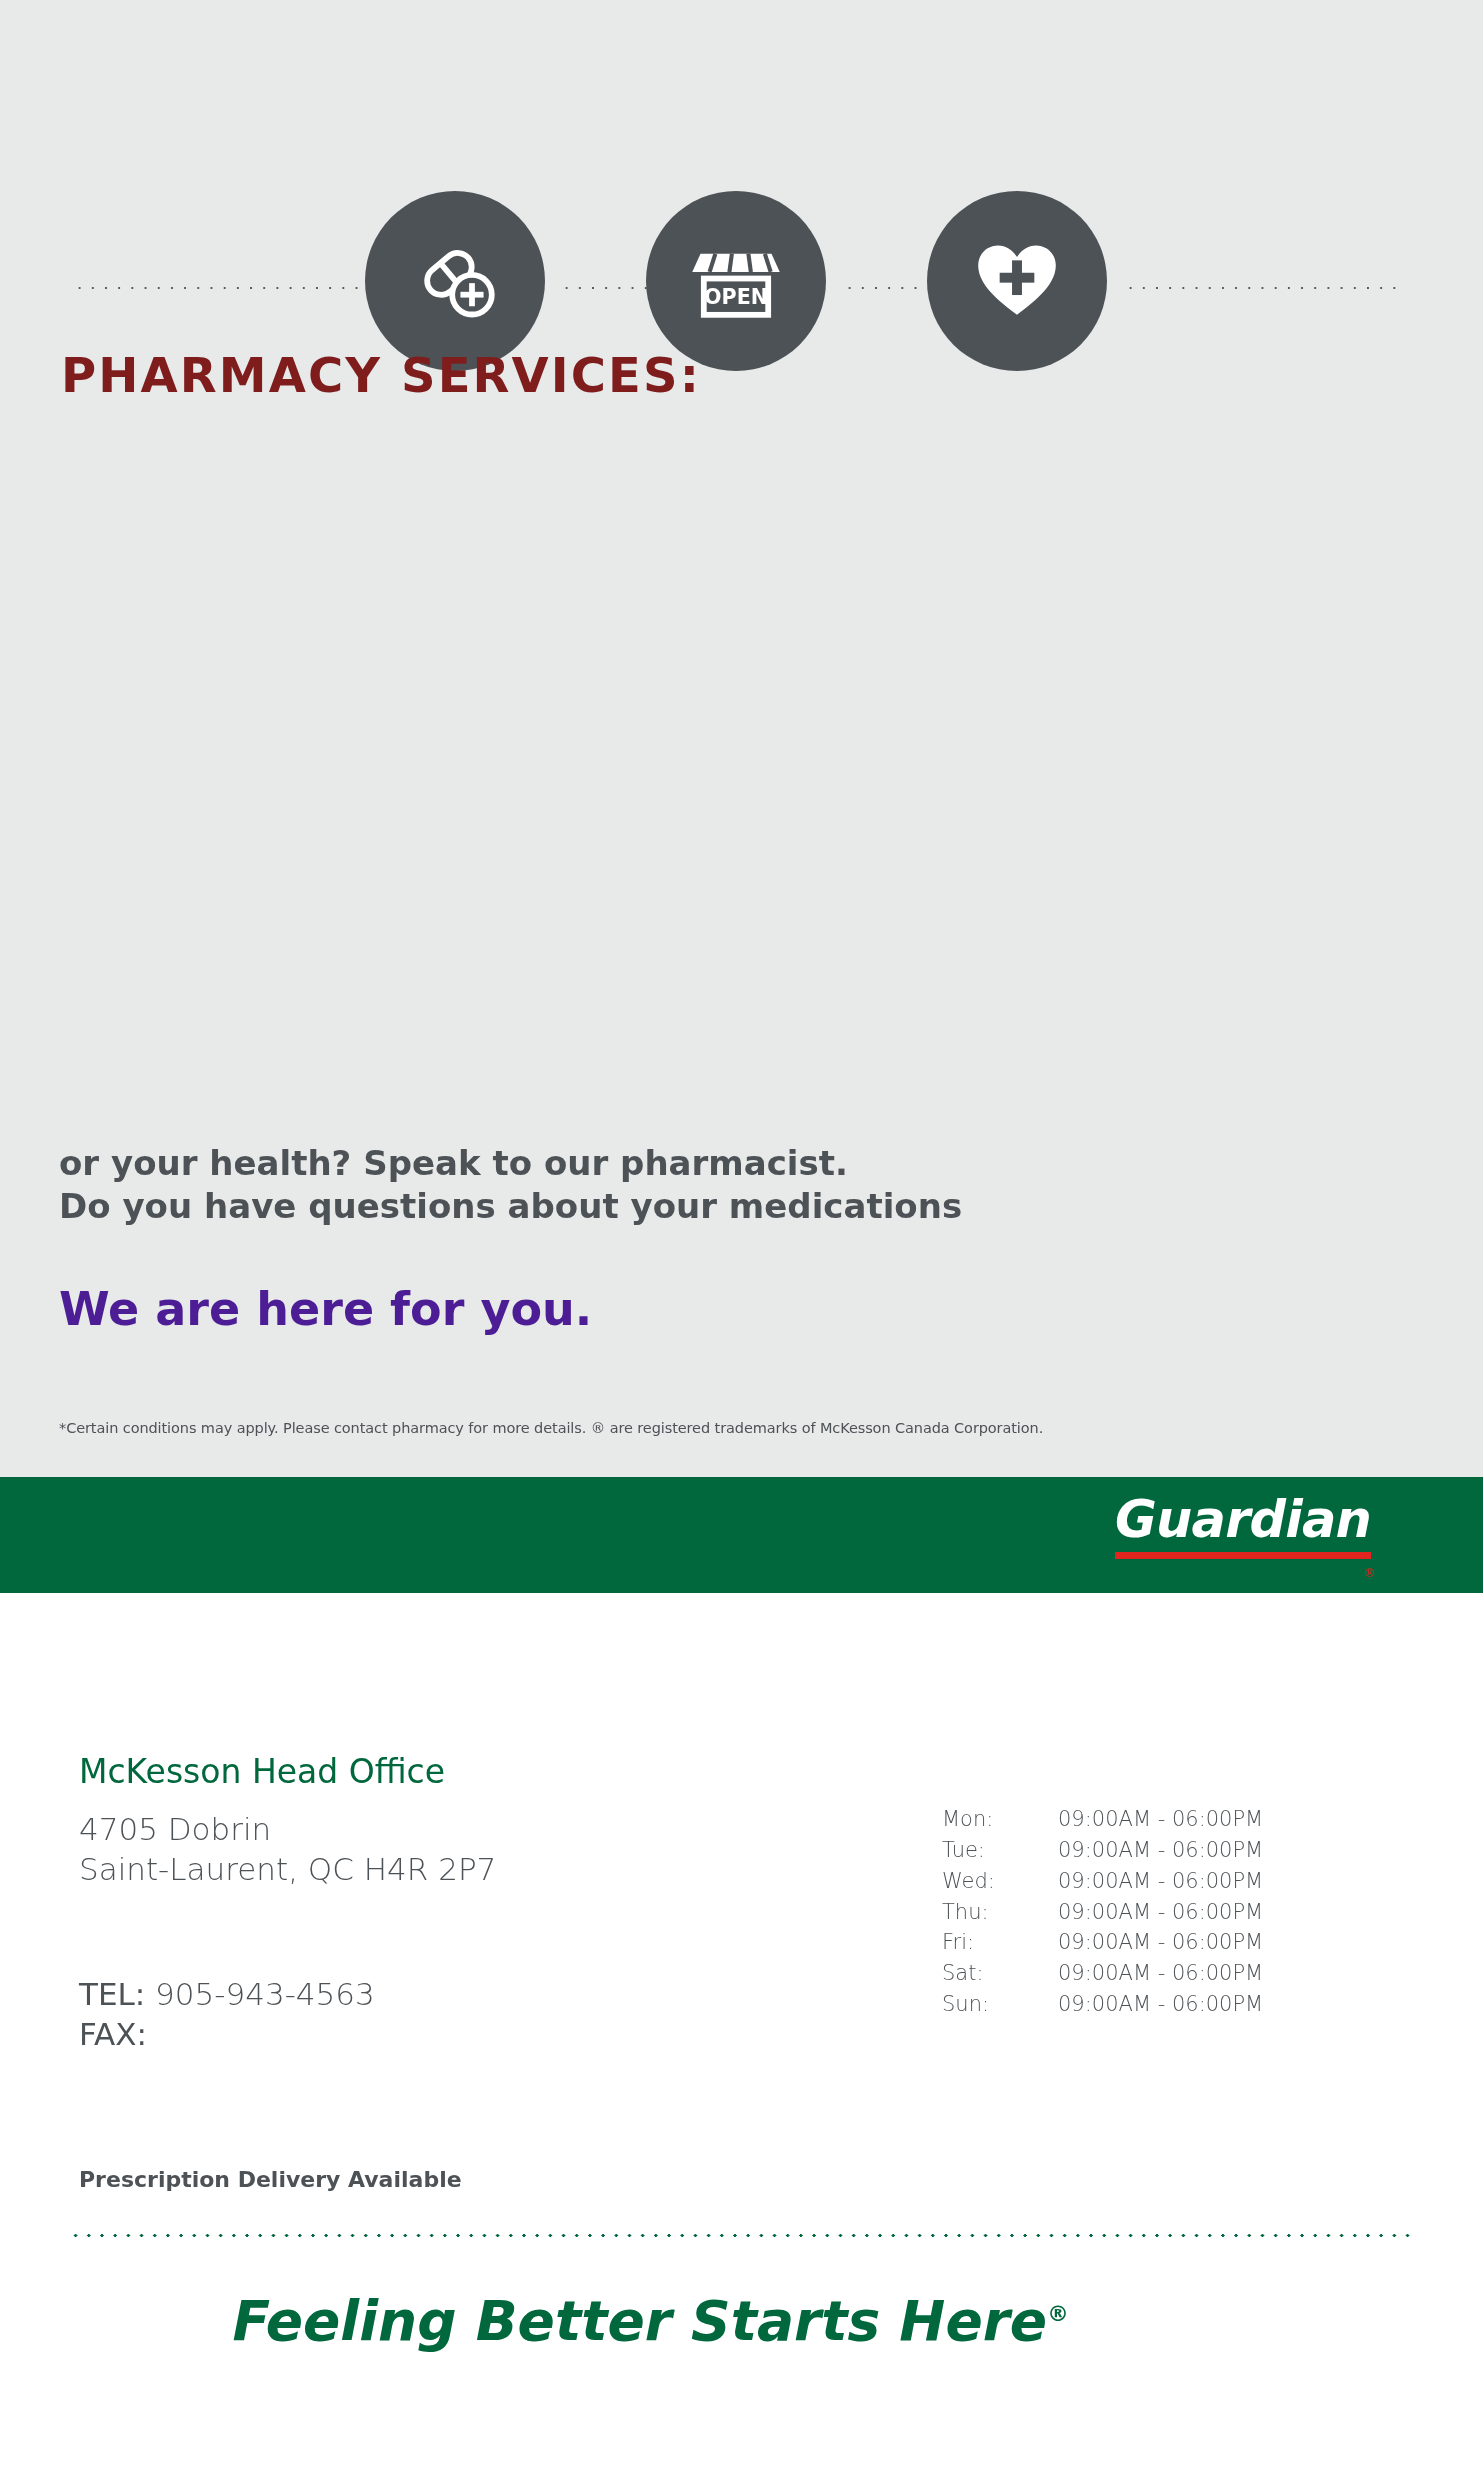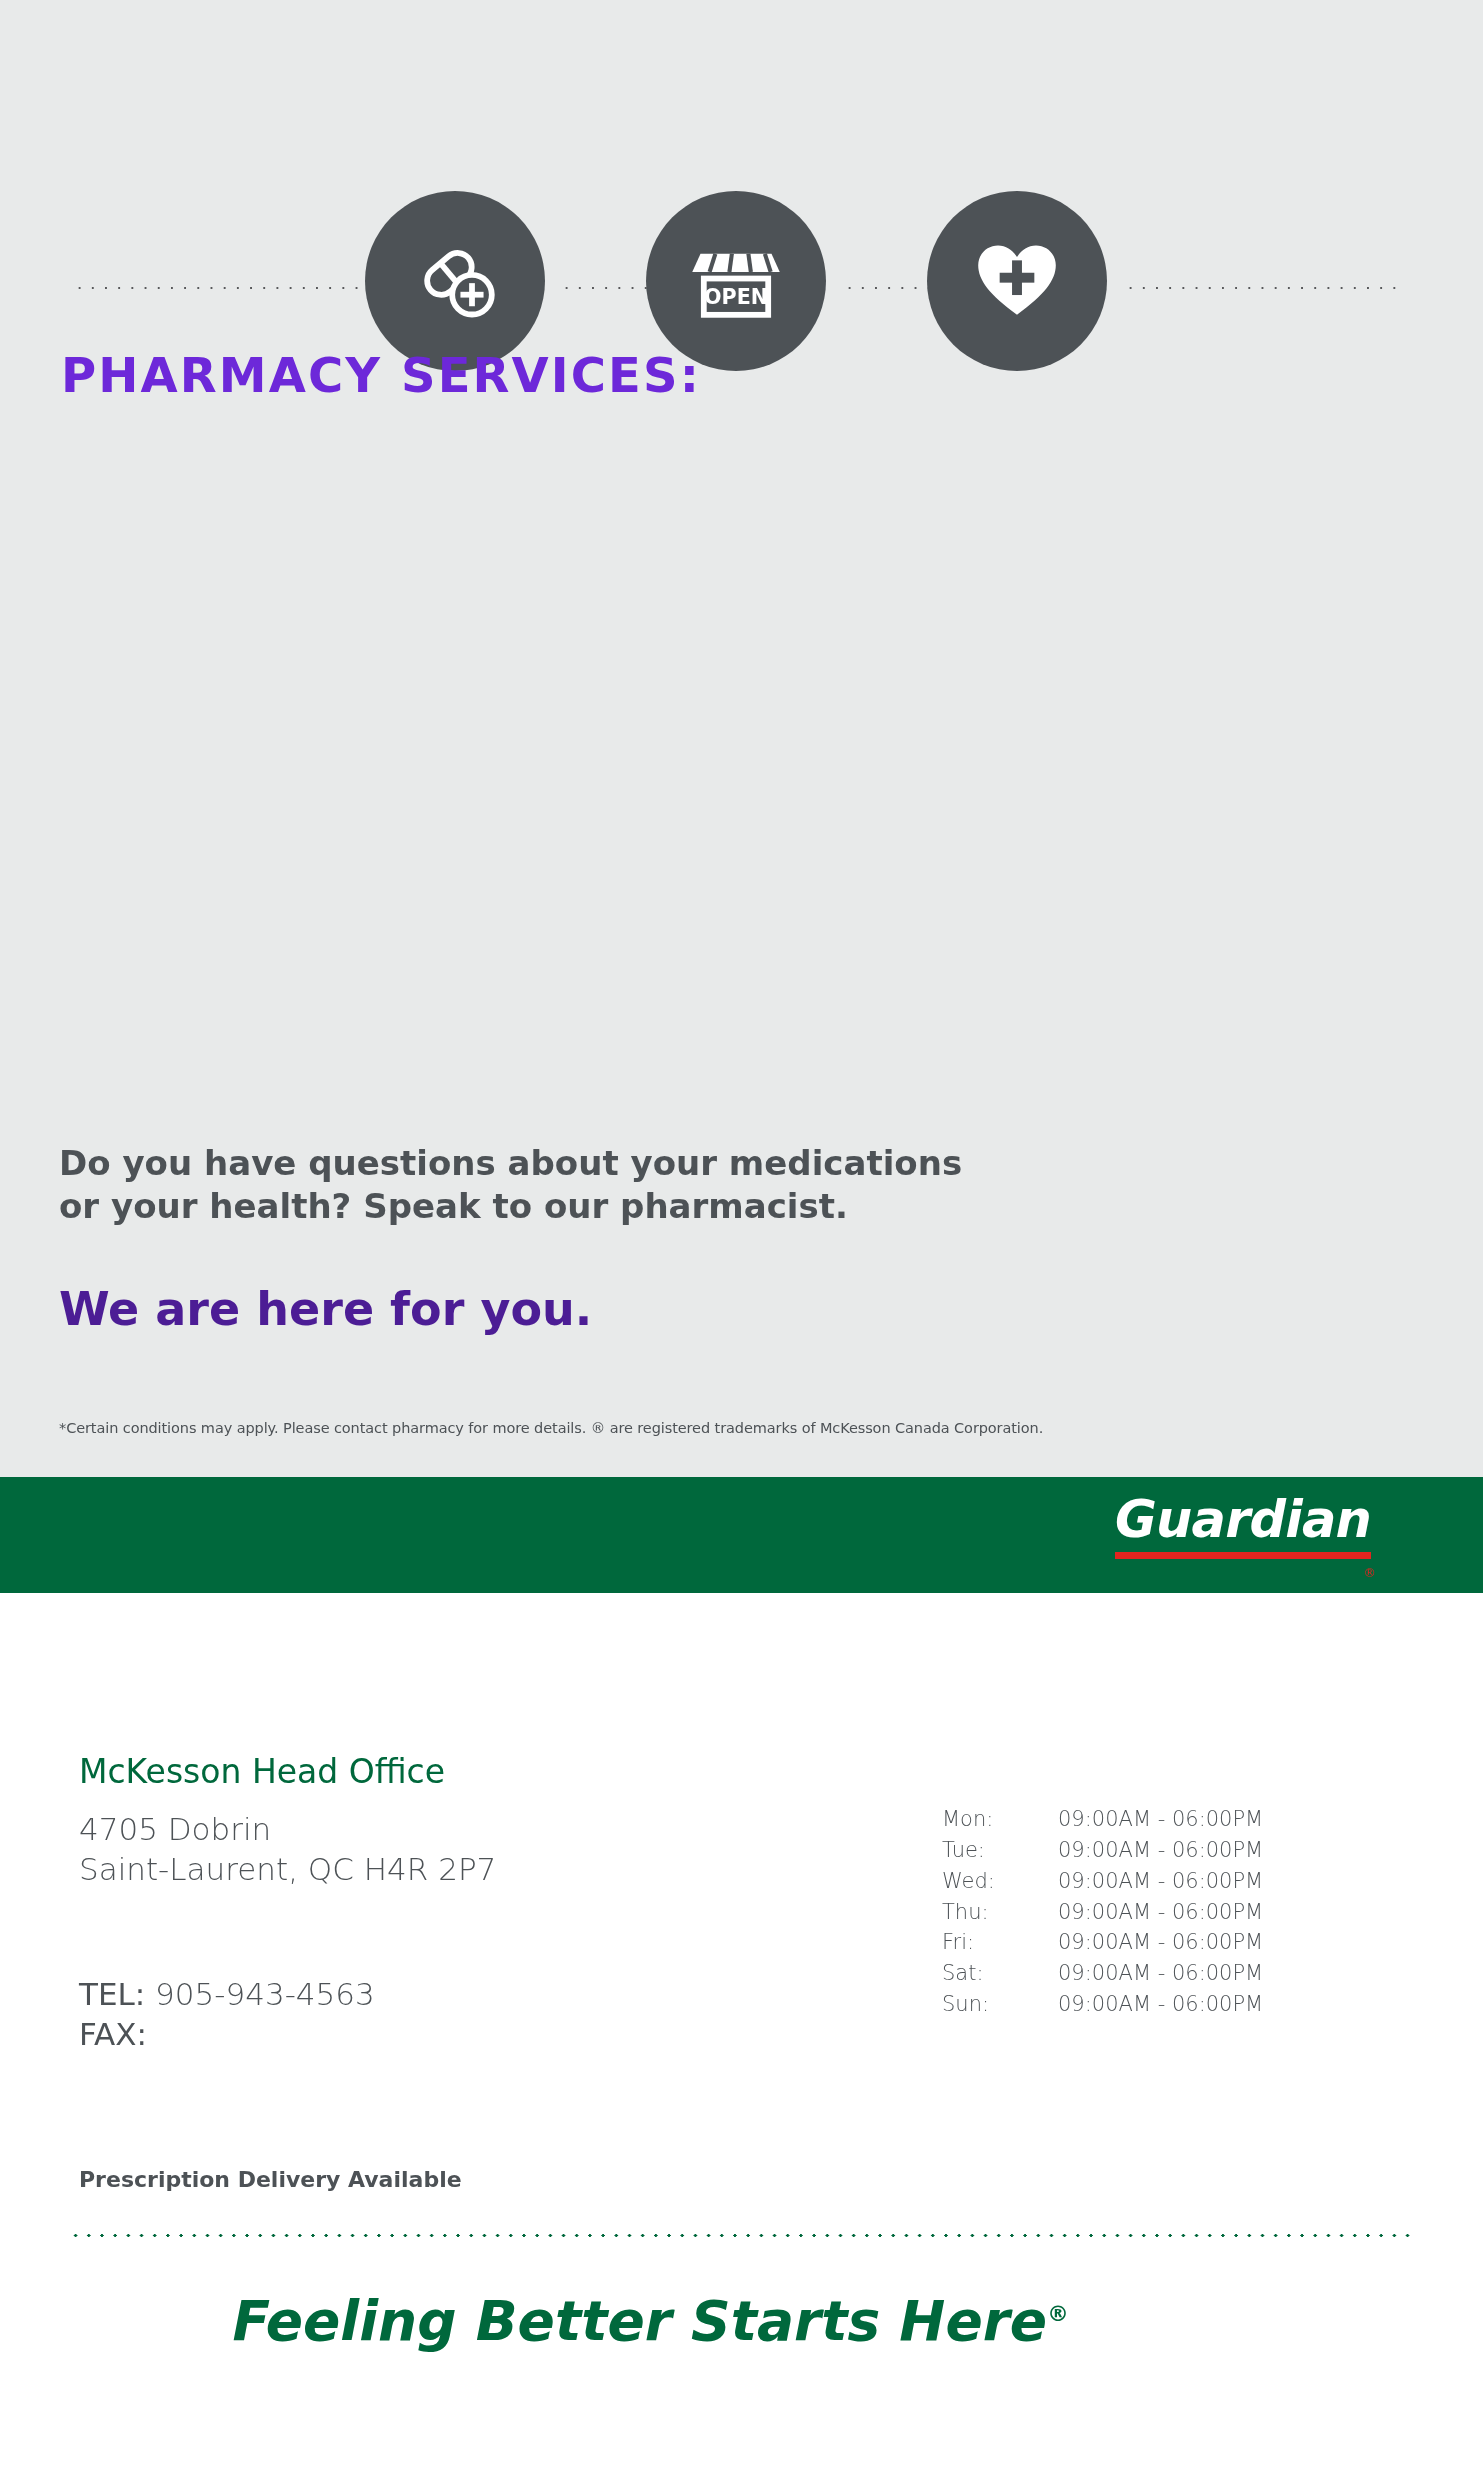--- a/index.html
+++ b/index.html
@@ -66,21 +66,21 @@
   .circle-icon.c3 { left: 927px; top: 93px; width: 180px; height: 180px; }
 
   
   .pharmacy-services-title {
     position: absolute;
     left: 61px;
     top: 347px;
     font-size: 48px;
     font-weight: bold;
     letter-spacing: 2.1px;
-    color: #6d28d9;
+    color: #7f1d1d;
     font-family: "DejaVu Sans", sans-serif;
   }
 
   
   .questions {
     position: absolute;
     left: 59px;
     top: 1142px;
     width: 1173px;
     font-size: 34px;
@@ -289,22 +289,22 @@
         <path d="M63 104 C30 80 16 62 16 44 C16 30 27 20 40 20 C50 20 58 26 63 34 C68 26 76 20 86 20 C99 20 110 30 110 44 C110 62 96 80 63 104 Z" fill="#ffffff"></path>
         <rect x="57" y="38" width="12" height="42" fill="#4d5256"></rect>
         <rect x="42" y="53" width="42" height="12" fill="#4d5256"></rect>
       </svg>
     </div>
   </div>
 
   <div class="pharmacy-services-title">PHARMACY SERVICES:</div>
 
   <div class="questions">
+    <div>or your health? Speak to our pharmacist.</div>
     <div>Do you have questions about your medications</div>
-    <div>or your health? Speak to our pharmacist.</div>
   </div>
 
   <div class="here-for-you">We are here for you.</div>
 
   <div class="disclaimer">*Certain conditions may apply. Please contact pharmacy for more details. ® are registered trademarks of McKesson Canada Corporation.</div>
 
   <div class="brand-band"></div>
   <div class="brand-wordmark">
     <div class="word">Guardian</div>
     <div class="brand-underline"></div>

